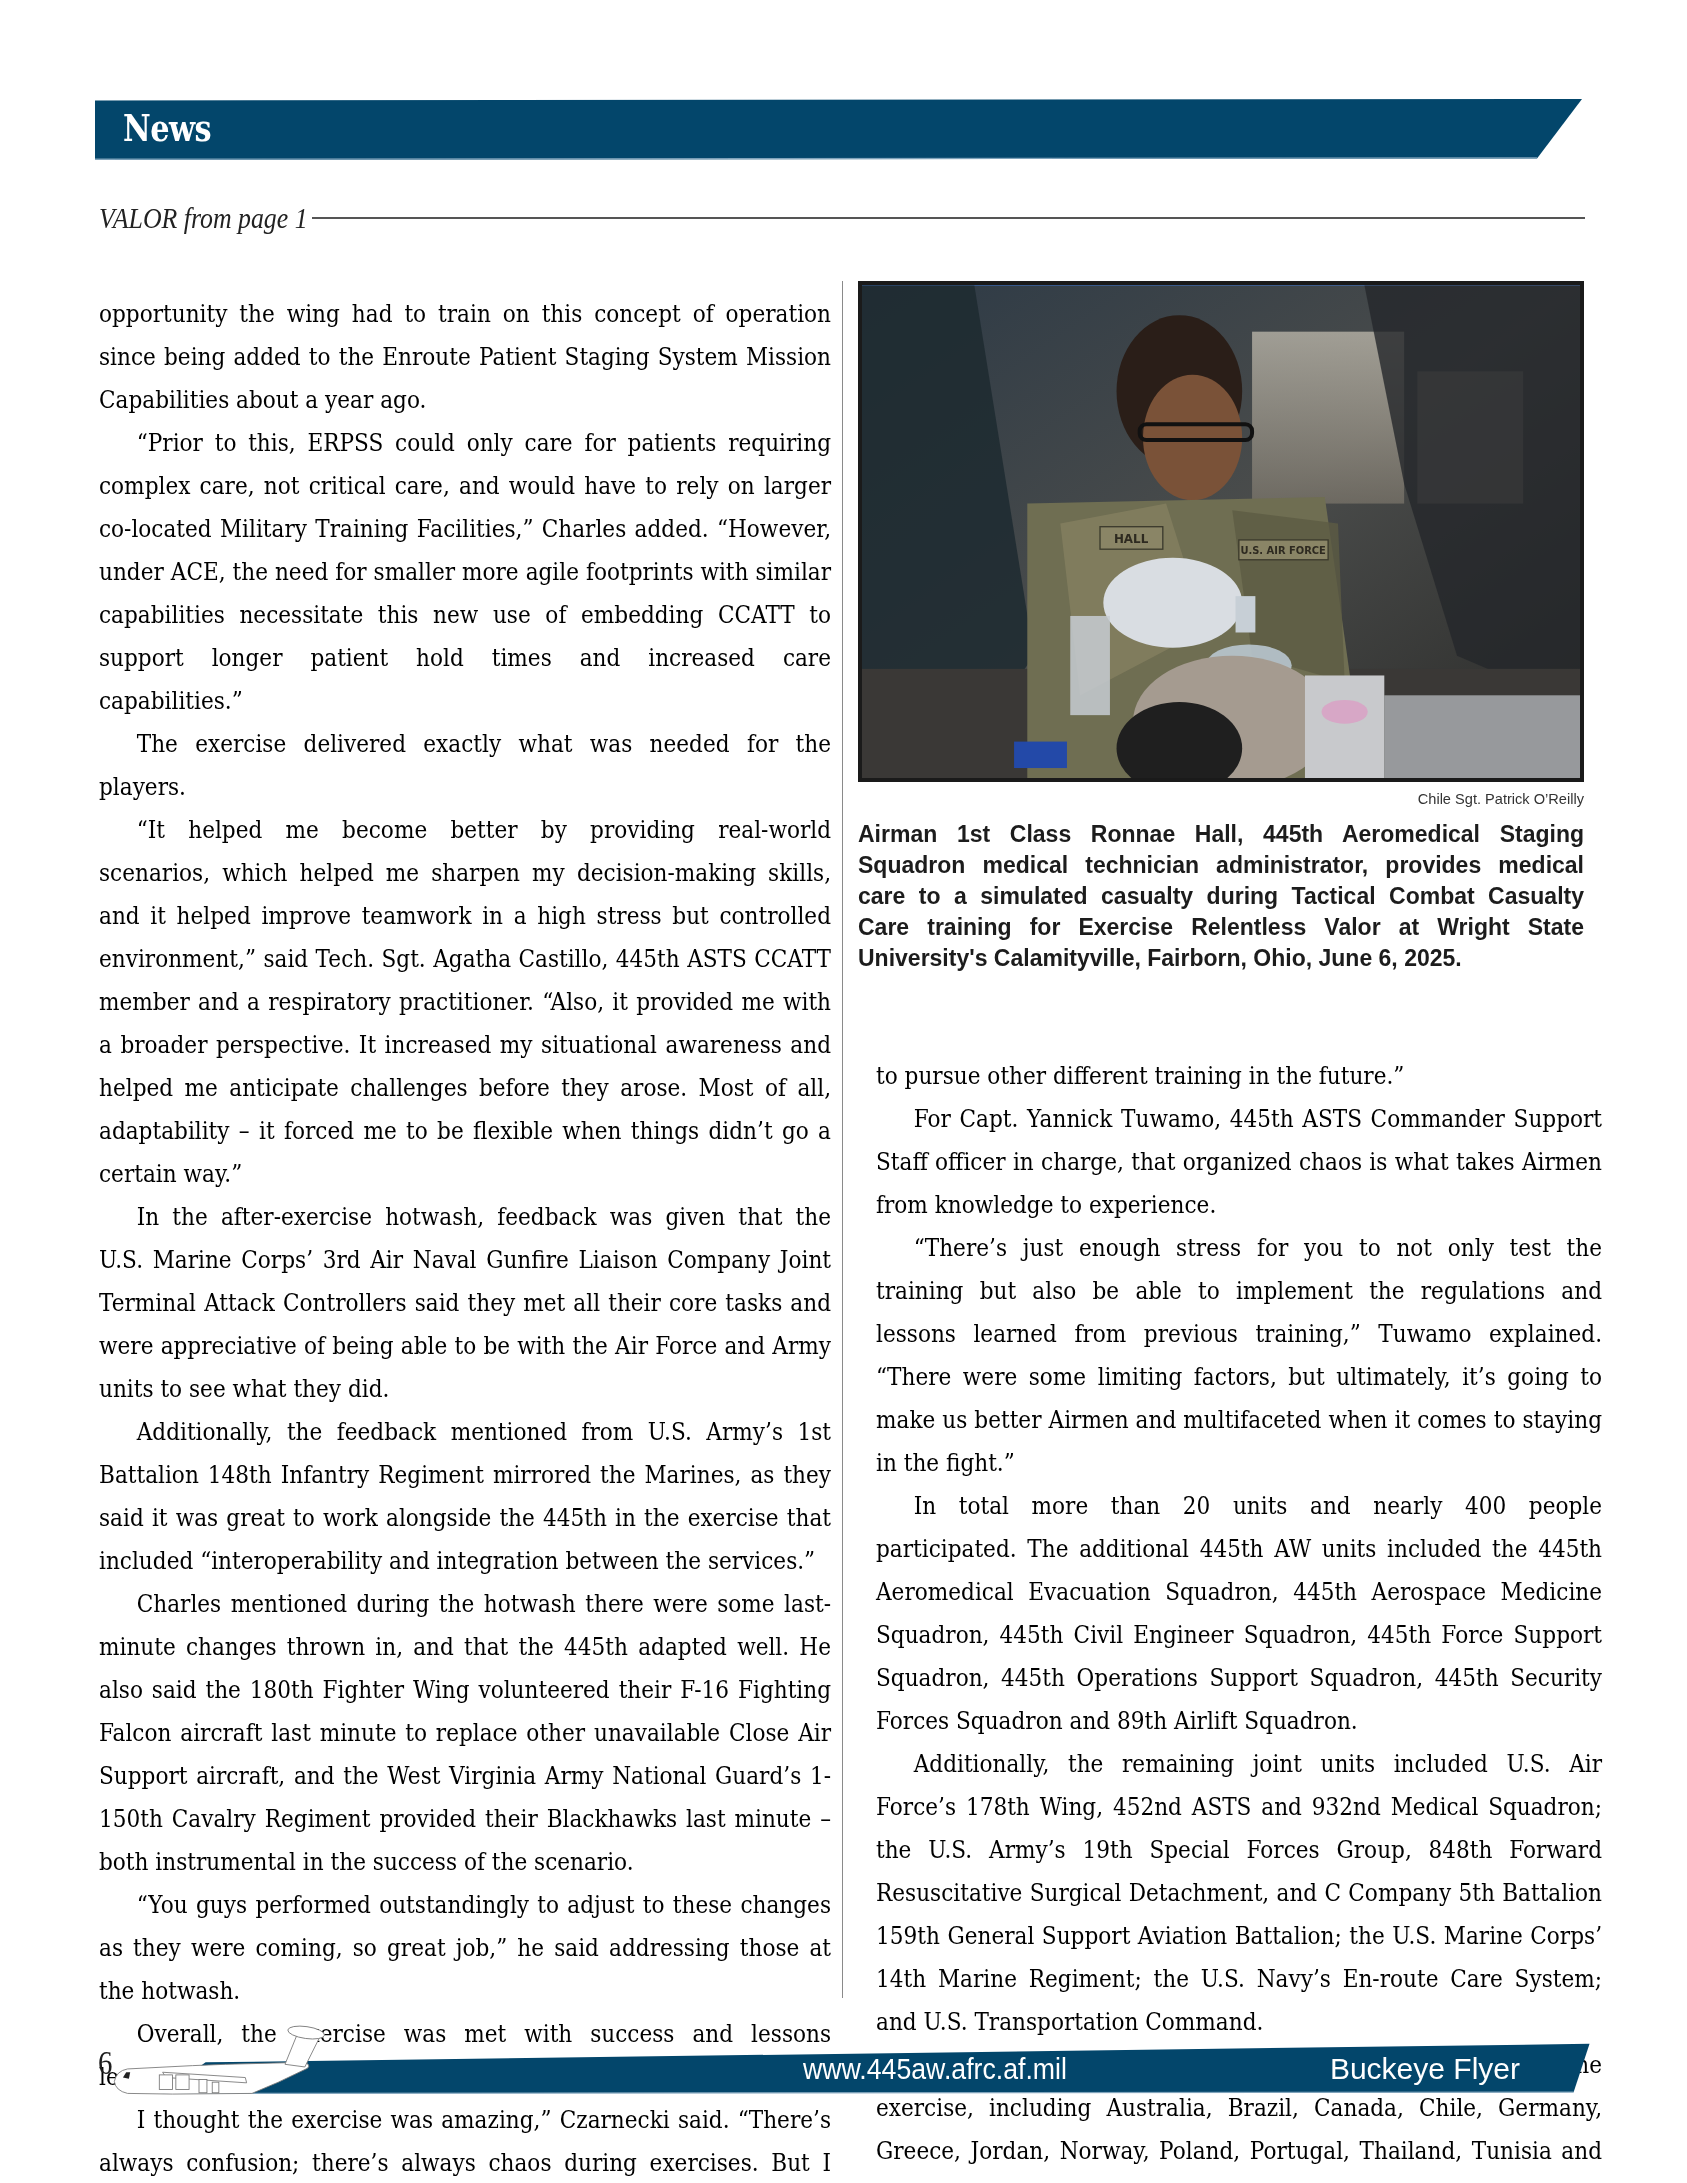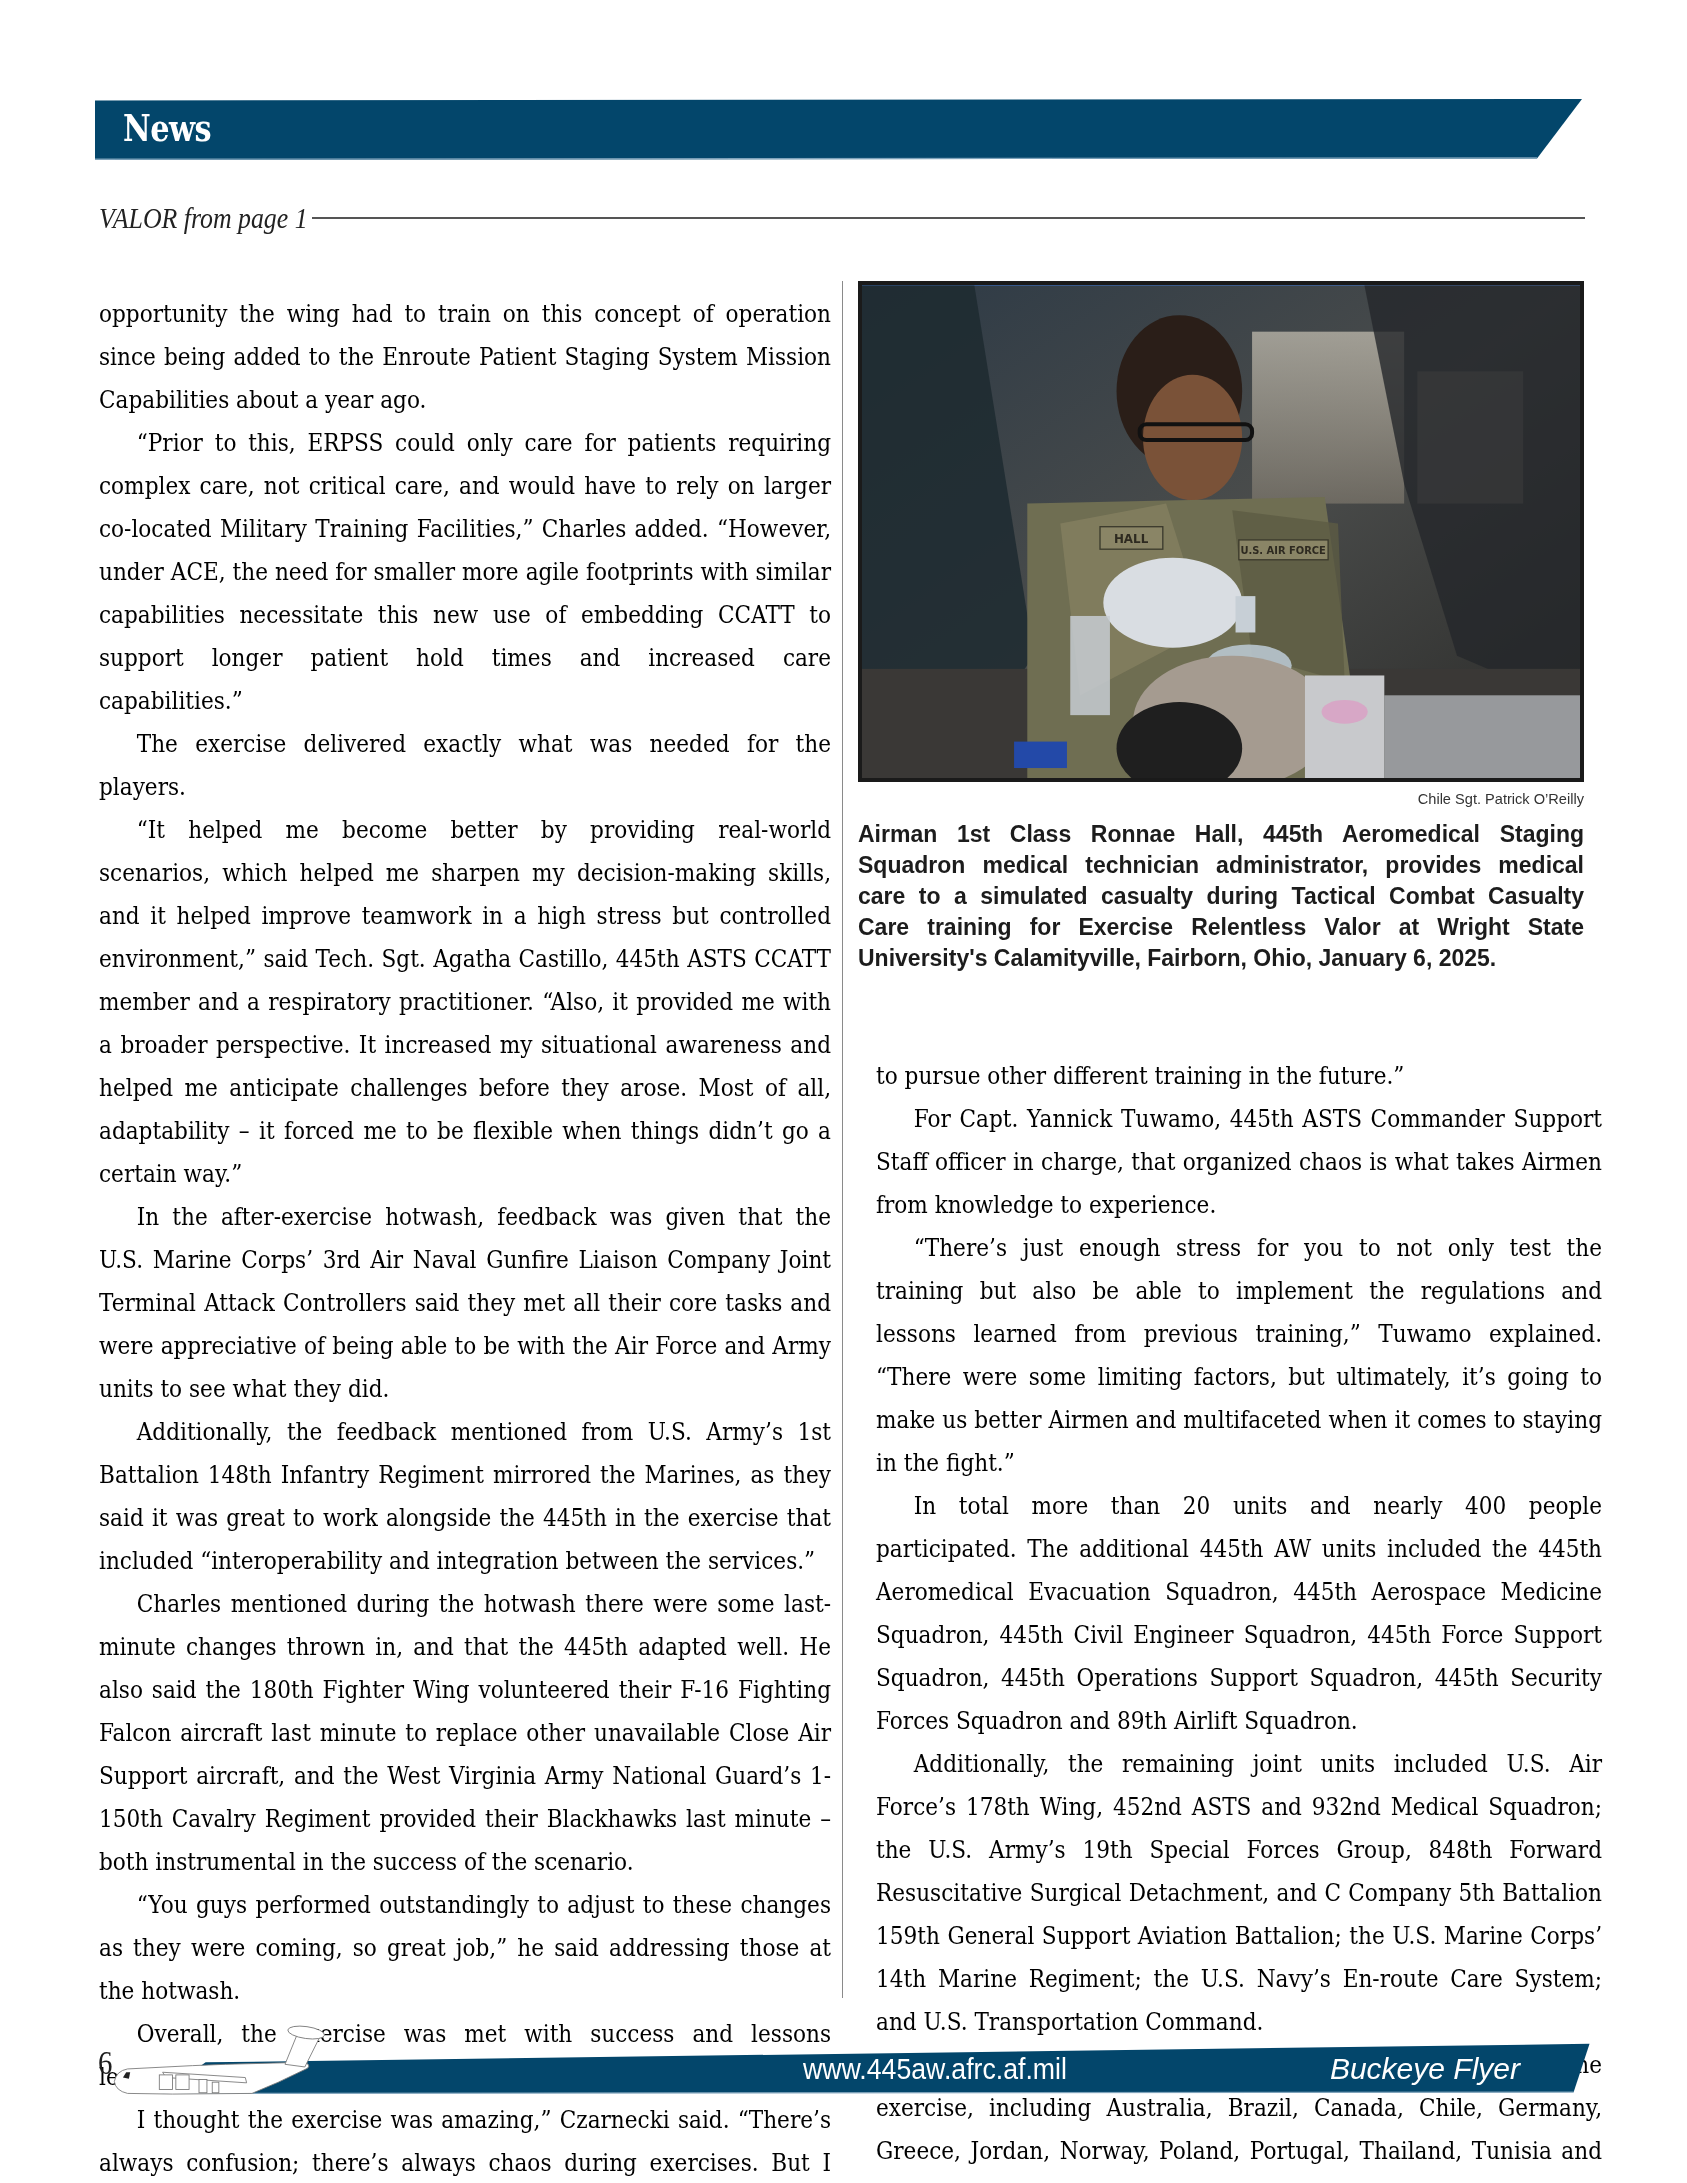--- a/index.html
+++ b/index.html
@@ -42,21 +42,21 @@
              font-family: "Liberation Sans", "DejaVu Sans", sans-serif; font-weight: bold;
              font-size: 23px; line-height: 31px; color: #1c1c1c; text-align: justify; }
 
   .footer { position: absolute; left: 93px; top: 2018px; width: 1502px; height: 86px; }
   .footer svg { position: absolute; left: 0; top: 0; }
   .page-num { position: absolute; left: 98px; top: 2044px; font-family: "Liberation Serif", "DejaVu Serif", serif;
               font-size: 34px; color: #1e1e1e; transform: scaleX(0.85); transform-origin: left center; }
   .footer-url { position: absolute; left: 803px; top: 2053px; font-family: "Liberation Sans", "DejaVu Sans", sans-serif;
                 font-size: 29px; color: #ffffff; transform: scaleX(0.92); transform-origin: left center; }
   .footer-pub { position: absolute; left: 1012px; width: 508px; text-align: right; top: 2052px;
-                font-family: "Liberation Sans", "DejaVu Sans", sans-serif; font-style: italic;
+                font-family: "Liberation Sans", "DejaVu Sans", sans-serif; 
                 font-size: 30px; color: #ffffff; }
 </style>
 </head>
 <body>
 
 <div class="banner">
   <svg width="1487" height="61" viewBox="0 0 2248 92">
     <polygon points="0,2 2248,0 2180,90 0,92" fill="#03466B"></polygon>
     <line x1="0" y1="91" x2="2180" y2="89" stroke="#7fa3bb" stroke-width="2"></line>
   </svg>
@@ -124,21 +124,21 @@
     <ellipse cx="560" cy="660" rx="150" ry="100" fill="#a59b90"></ellipse>
     <ellipse cx="480" cy="700" rx="95" ry="70" fill="#1f1f1f"></ellipse>
     <rect x="670" y="590" width="120" height="156" fill="#c8c9cc"></rect>
     <ellipse cx="730" cy="645" rx="35" ry="18" fill="#d7a7c6"></ellipse>
     <rect x="790" y="620" width="296" height="126" fill="#bfc3c7" opacity="0.7"></rect>
     <rect x="230" y="690" width="80" height="40" fill="#2349a8"></rect>
   </svg>
 </div>
 
 <div class="credit">Chile Sgt. Patrick O’Reilly</div>
-<div class="caption">Airman 1st Class Ronnae Hall, 445th Aeromedical Staging Squadron medical technician administrator, provides medical care to a simulated casualty during Tactical Combat Casualty Care training for Exercise Re­lentless Valor at Wright State University's Calamityville, Fairborn, Ohio, January 6, 2025.</div>
+<div class="caption">Airman 1st Class Ronnae Hall, 445th Aeromedical Staging Squadron medical technician administrator, provides medical care to a simulated casualty during Tactical Combat Casualty Care training for Exercise Re­lentless Valor at Wright State University's Calamityville, Fairborn, Ohio, June 6, 2025.</div>
 
 <div class="col col-right">
   <div class="col-inner" id="right-paras">
       <p class="">to pursue other different training in the future.”</p>
       <p class="indent">For Capt. Yannick Tuwamo, 445th ASTS Com­mander Support Staff officer in charge, that organized chaos is what takes Airmen from knowledge to experi­ence.</p>
       <p class="indent">“There’s just enough stress for you to not only test the training but also be able to implement the regu­lations and lessons learned from previous training,” Tuwamo explained. “There were some limiting factors, but ultimately, it’s going to make us better Airmen and multifaceted when it comes to staying in the fight.”</p>
       <p class="indent">In total more than 20 units and nearly 400 people participated. The additional 445th AW units included the 445th Aeromedical Evacuation Squadron, 445th Aerospace Medicine Squadron, 445th Civil Engineer Squadron, 445th Force Support Squadron, 445th Op­erations Support Squadron, 445th Security Forces Squadron and 89th Airlift Squadron.</p>
       <p class="indent">Additionally, the remaining joint units included U.S. Air Force’s 178th Wing, 452nd ASTS and 932nd Medical Squadron; the U.S. Army’s 19th Special Forc­es Group, 848th Forward Resuscitative Surgical De­tachment, and C Company 5th Battalion 159th Gener­al Support Aviation Battalion; the U.S. Marine Corps’ 14th Marine Regiment; the U.S. Navy’s En-route Care System; and U.S. Transportation Command.</p>
       <p class="indent">Thirteen countries were in attendance to observe the exercise, including Australia, Brazil, Canada, Chile, Germany, Greece, Jordan, Norway, Poland, Por­tugal, Thailand, Tunisia and Saudi Arabia.</p>
     </div>

